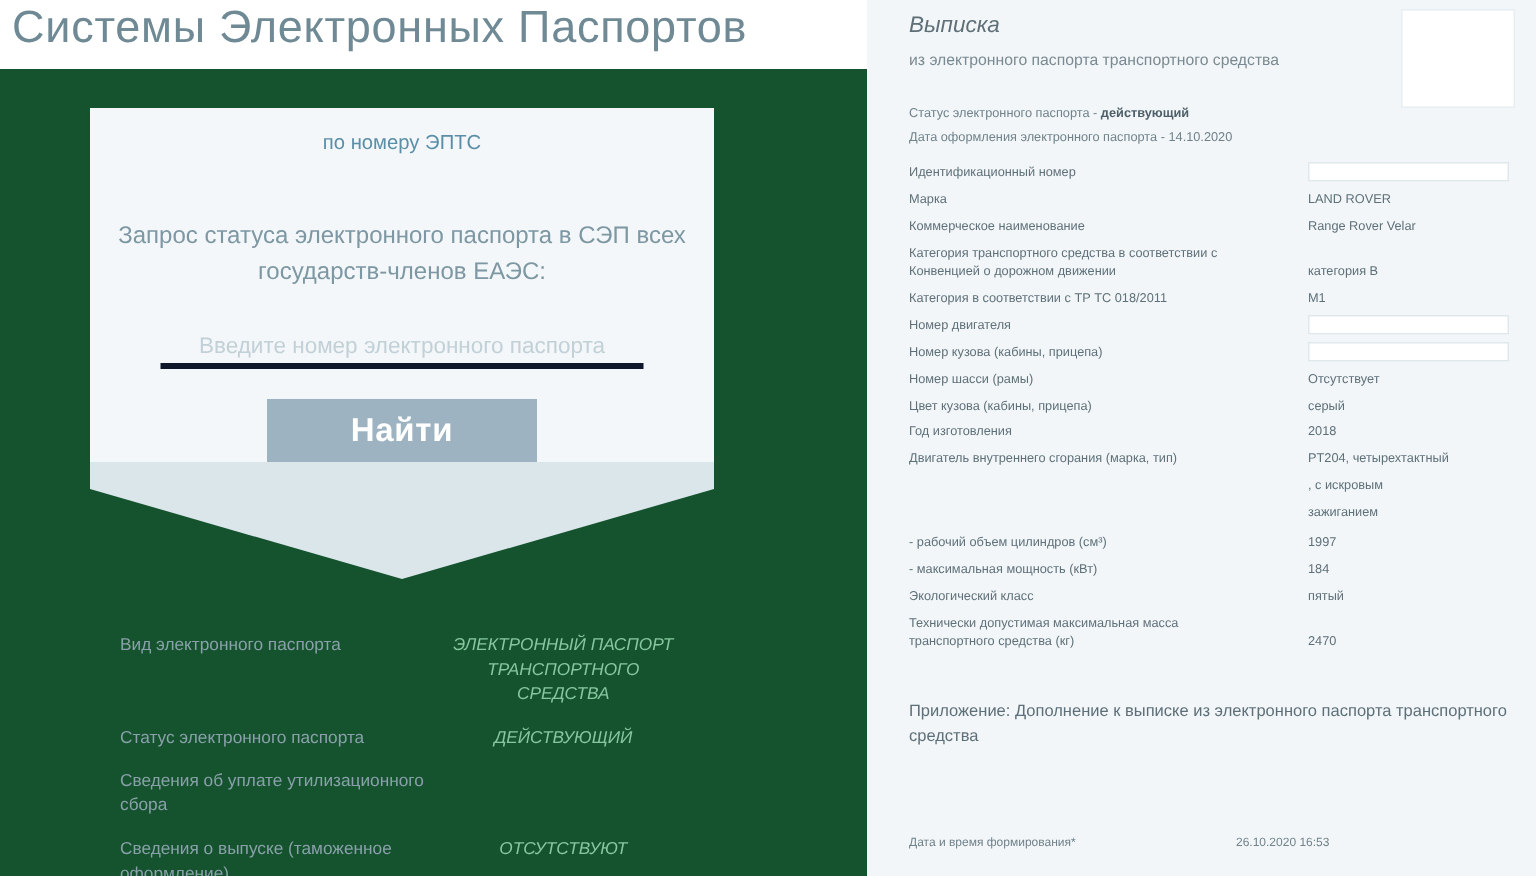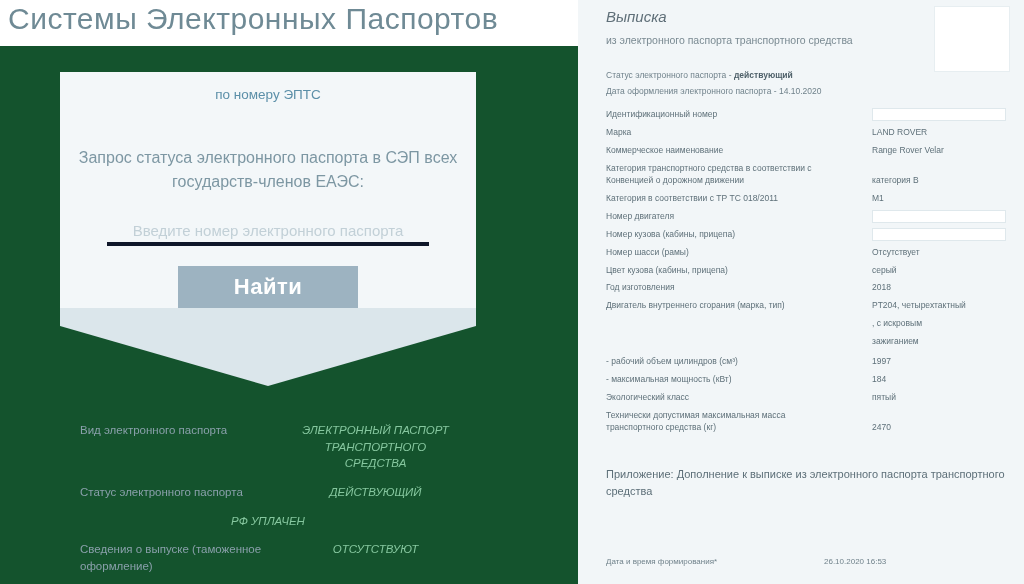--- a/index.html
+++ b/index.html
@@ -246,21 +246,21 @@
       <div class="result-list">
         <div class="result-row">
           <div class="result-label">Вид электронного паспорта</div>
           <div class="result-value">ЭЛЕКТРОННЫЙ ПАСПОРТ ТРАНСПОРТНОГО СРЕДСТВА</div>
         </div>
         <div class="result-row">
           <div class="result-label">Статус электронного паспорта</div>
           <div class="result-value">ДЕЙСТВУЮЩИЙ</div>
         </div>
         <div class="result-row">
-          <div class="result-value">РФ УПЛАЧЕН</div>
+          <div class="result-label">Сведения об уплате утилизационного сбора</div>
         </div>
         <div class="result-row">
           <div class="result-label">Сведения о выпуске (таможенное оформление)</div>
           <div class="result-value">ОТСУТСТВУЮТ</div>
         </div>
 
       </div>
 
     </div>
   </div>

